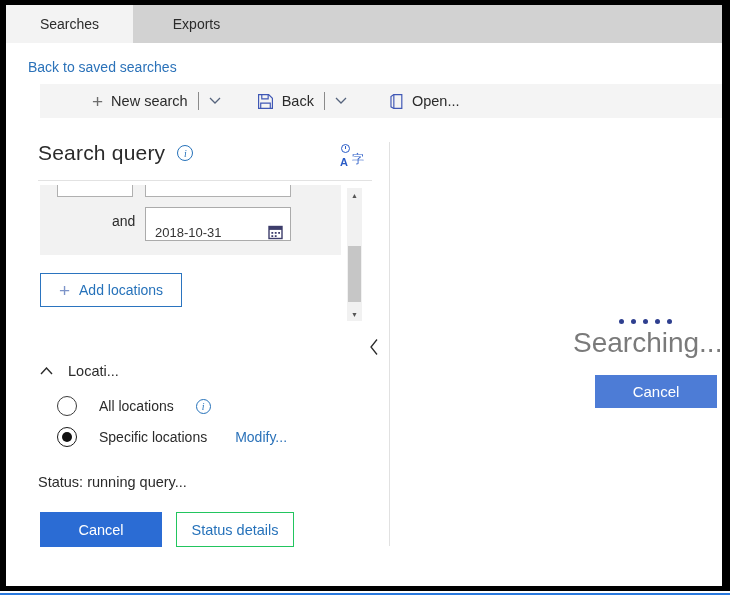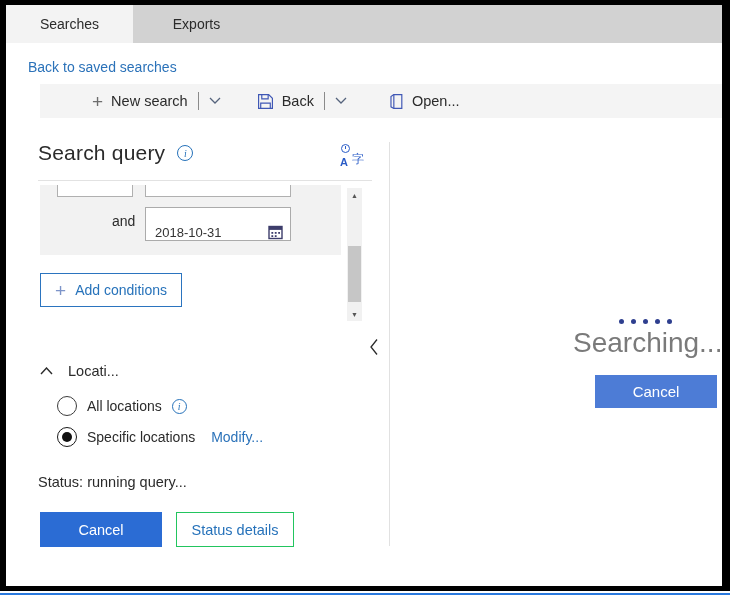--- a/index.html
+++ b/index.html
@@ -63,21 +63,21 @@
               border:1px solid #2b74bf; color:#2672ba; font-size:14px; display:flex; align-items:center;
               justify-content:center; gap:9px; cursor:pointer; }
   .ac-plus { color:#7d94c9; font-size:19px; line-height:1; font-weight:400; }
 
   .collapse-chev { position:absolute; left:363px; top:333px; cursor:pointer; }
   .vdivider { position:absolute; left:383px; top:137px; width:1px; height:404px; background:#e1e1e1; }
 
   
   .loc-head { position:absolute; left:34px; top:358px; display:flex; align-items:center; gap:15px; cursor:pointer; }
   .loc-title { font-size:14.5px; color:#2b2b2b; }
-  .radio-row { position:absolute; display:flex; align-items:center; gap:10px; }
+  .radio-row { position:absolute; display:flex; align-items:center; gap:22px; }
   .rr-1 { left:51px; top:391px; } .rr-2 { left:51px; top:422px; }
   .radio { width:20px; height:20px; border-radius:50%; border:1px solid #3c3c3c; background:#fff; flex:none; cursor:pointer;
            display:flex; align-items:center; justify-content:center; }
   .radio.sel { border-color:#1a1a1a; }
   .radio.sel::after { content:""; width:10px; height:10px; border-radius:50%; background:#111; }
   .radio-lbl { font-size:14px; color:#2b2b2b; }
   .modify-link { font-size:14px; color:#2b72b9; margin-left:6px; text-decoration:none; cursor:pointer; }
 
   .status-txt { position:absolute; left:32px; top:469px; font-size:14.5px; color:#2b2b2b; }
 
@@ -187,21 +187,21 @@
     </div>
 
     <div class="sbar">
       <span class="arr up">▲</span>
       <div class="sthumb"></div>
       <span class="arr dn">▼</span>
     </div>
 
     <button class="add-cond">
       <span class="ac-plus">+</span>
-      <span>Add conditions</span>
+      <span>Add locations</span>
     </button>
 
     <span class="collapse-chev">
       <svg width="10" height="18" viewBox="0 0 10 18">
           <polyline points="8,1.5 2,9 8,16.5" fill="none" stroke="#2b2b2b" stroke-width="1.3"></polyline>
         </svg>
     </span>
     <div class="vdivider"></div>
 
     <div class="loc-head">

